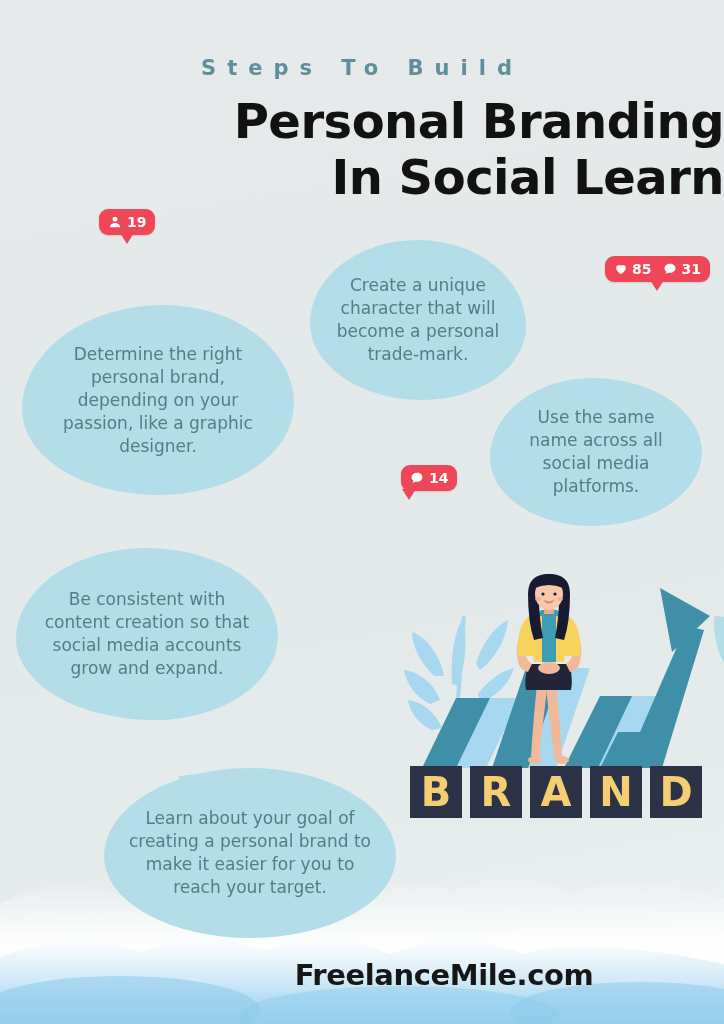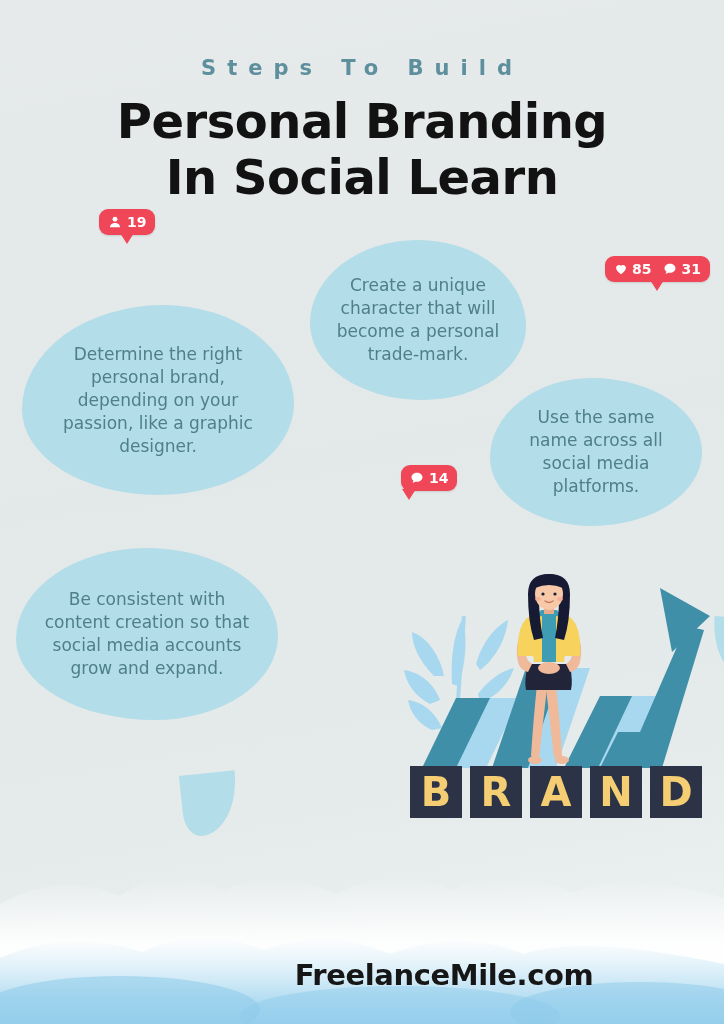--- a/index.html
+++ b/index.html
@@ -25,21 +25,21 @@
     position:absolute; top:56px; left:0; width:724px;
     text-align:center;
     font-size:21px;
     font-weight:700;
     letter-spacing:11px;
     color:#5d8f9d;
     font-family:"DejaVu Sans", sans-serif;
   }
   .title {
     position:absolute; top:93px; left:0; width:724px;
-    text-align:center;
+    text-align:right;
     font-family:"DejaVu Sans", sans-serif;
     font-weight:700;
     font-size:48px;
     line-height:56px;
     letter-spacing:-0.5px;
     color:#121212;
   }
   .title .l2 { display:block; }
 
   
@@ -149,20 +149,24 @@
   <div class="bubble" id="b3">
 
     <div class="body">Use the same name across all social media platforms.</div>
   </div>
 
   <div class="bubble" id="b4">
 
     <div class="body">Be consistent with content creation so that social media accounts grow and expand.</div>
   </div>
 
+  <div class="bubble" id="b5">
+
+    <div class="body">Learn about your goal of creating a personal brand to make it easier for you to reach your target.</div>
+  </div>
 
   <div class="badge" id="n1">
     <div class="pill">
       <span>
         <svg width="14" height="14" viewBox="0 0 24 24" fill="#ffffff">
           <circle cx="12" cy="7.2" r="4.2"></circle>
           <path d="M3.4 21c0-4.8 3.9-7.4 8.6-7.4s8.6 2.6 8.6 7.4z"></path>
         </svg>
       </span>
       <span>19</span>

